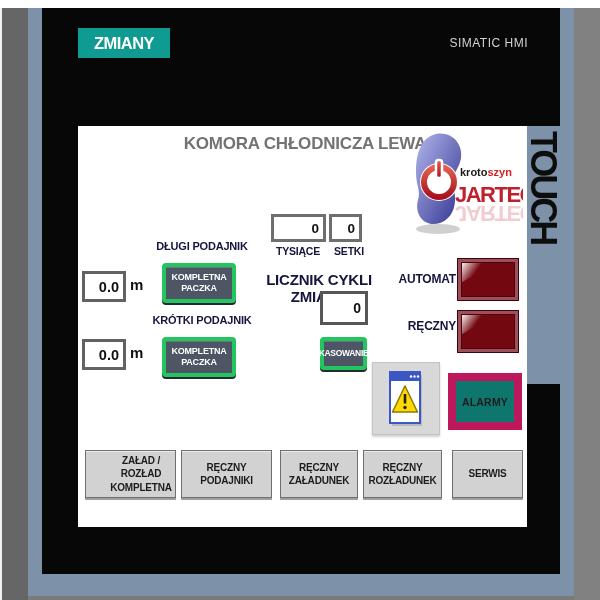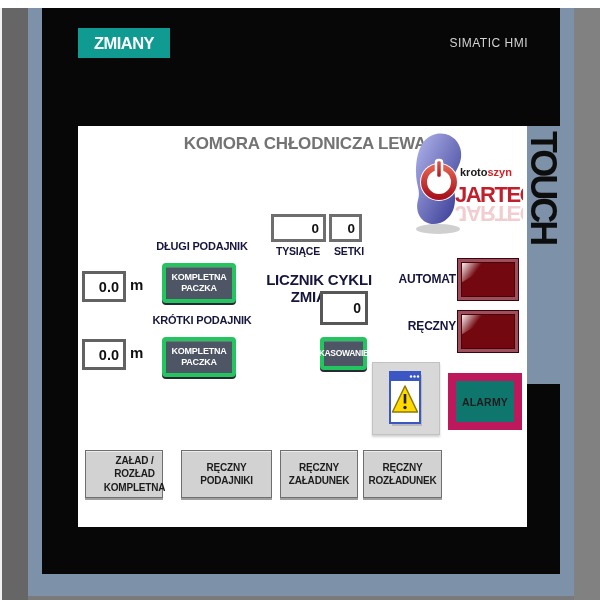--- a/index.html
+++ b/index.html
@@ -141,31 +141,35 @@
         <circle cx="25.5" cy="5.5" r="1.2" fill="#ffffff"></circle>
         <circle cx="29" cy="5.5" r="1.2" fill="#ffffff"></circle>
         <path d="M16,15 L28.5,41 L3.5,41 Z" fill="#ffd900" stroke="#8a7a00" stroke-width="1.5" stroke-linejoin="round"></path>
         <rect x="14.7" y="23" width="2.6" height="9.5" fill="#222222"></rect>
         <circle cx="16" cy="36.5" r="1.7" fill="#222222"></circle>
       </svg>
     </div>
 
     <div class="btn-alarms" style="left:370px;top:247px;width:74px;height:57px;">ALARMY</div>
 
-    <div class="btn-gray" style="left:7px;top:324px;width:78px;height:48px;padding-left:21px;">
+    <div class="btn-gray" style="left:7px;top:324px;width:91px;height:48px;padding-left:21px;">
       <span>ZAŁAD / ROZŁAD</span>
       <span>KOMPLETNA</span>
     </div>
     <div class="btn-gray" style="left:103px;top:324px;width:91px;height:48px;">
       <span>RĘCZNY</span>
       <span>PODAJNIKI</span>
     </div>
     <div class="btn-gray" style="left:202px;top:324px;width:78px;height:48px;">
       <span>RĘCZNY</span>
       <span>ZAŁADUNEK</span>
     </div>
     <div class="btn-gray" style="left:285px;top:324px;width:79px;height:48px;">
       <span>RĘCZNY</span>
       <span>ROZŁADUNEK</span>
     </div>
+    <div class="btn-gray" style="left:374px;top:324px;width:71px;height:48px;">
+      <span>SERWIS</span>
+      <span></span>
+    </div>
 
   </div>
 </div>
 
 </body></html>

